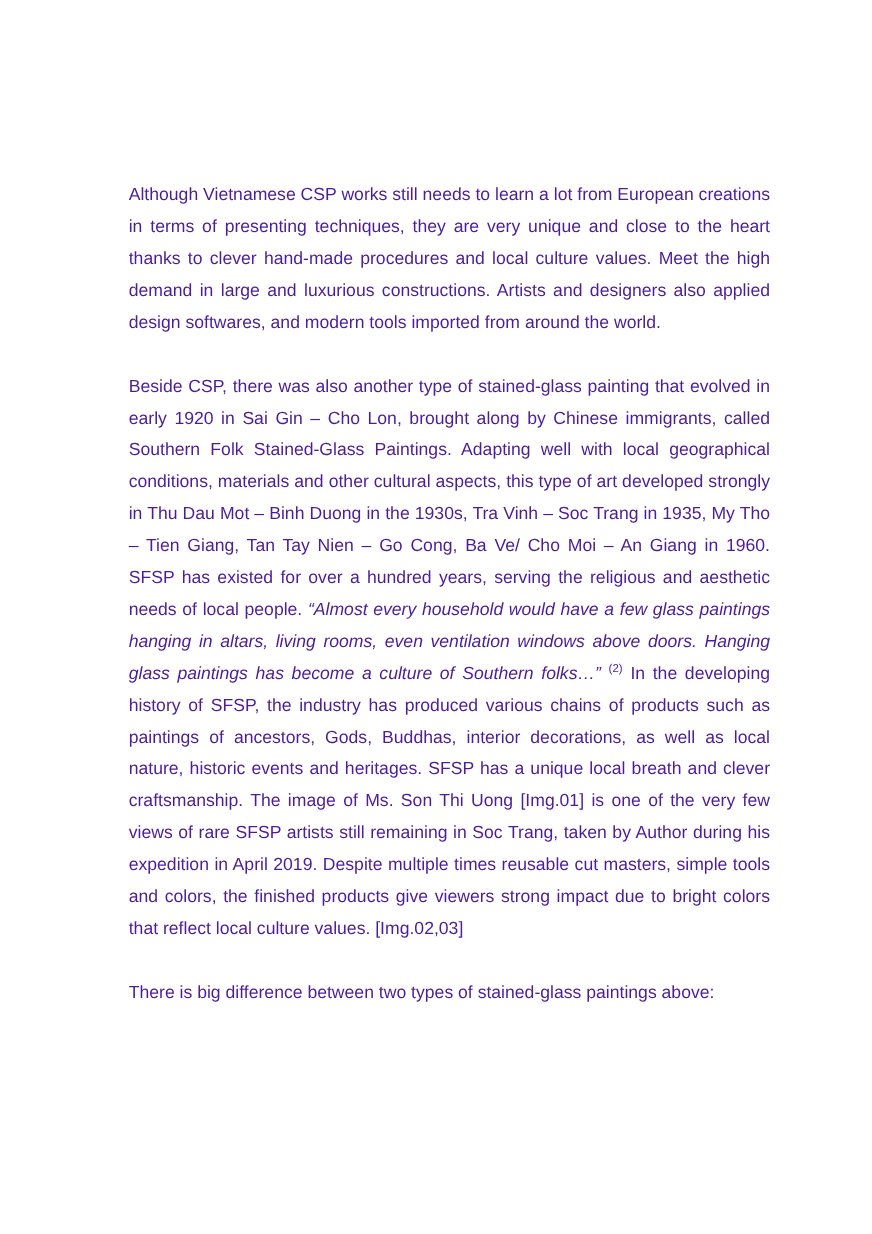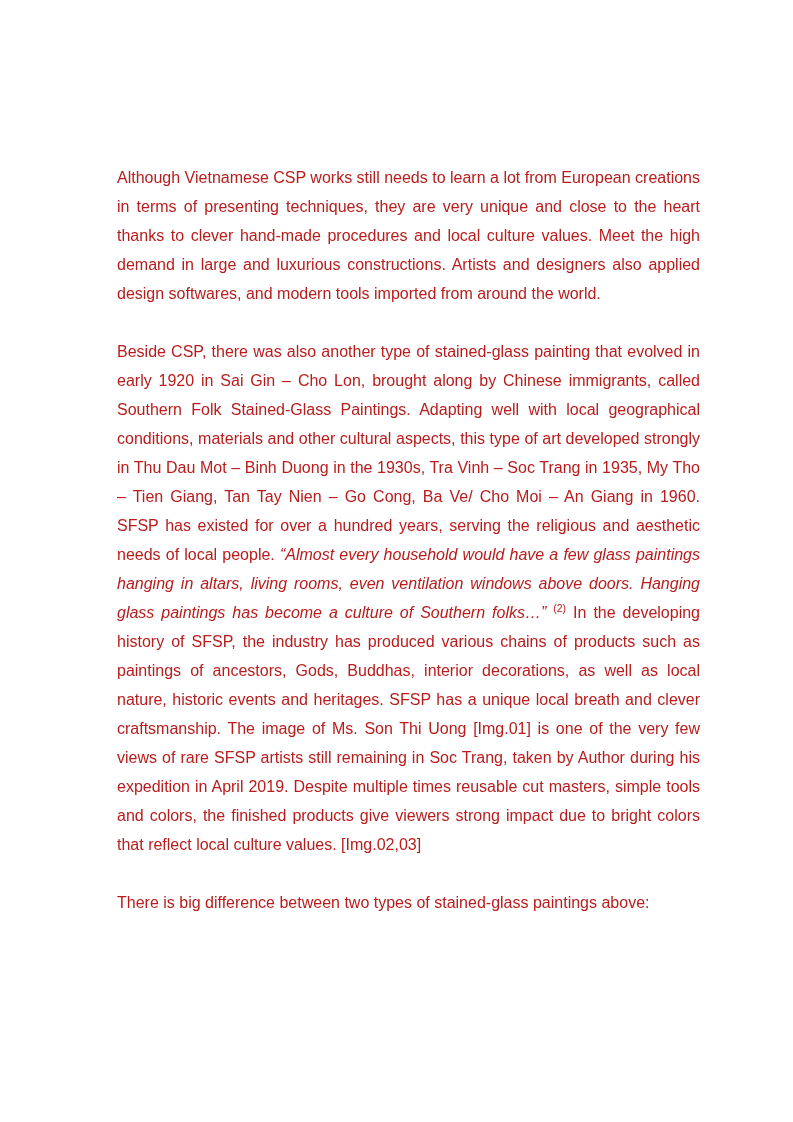--- a/index.html
+++ b/index.html
@@ -21,21 +21,21 @@
   .content {
     position: absolute;
     left: 117px;
     top: 163px;
     width: 583px;
   }
   .para {
     font-family: "Liberation Sans", sans-serif;
     font-size: 16px;
     line-height: 29px;
-    color: #b91c1c;
+    color: #4c1d95;
     text-align: justify;
     margin: 0 0 29px 0;
   }
   .para:last-child {
     margin-bottom: 0;
   }
   .run-regular {
     font-style: normal;
   }
   .run-italic {

